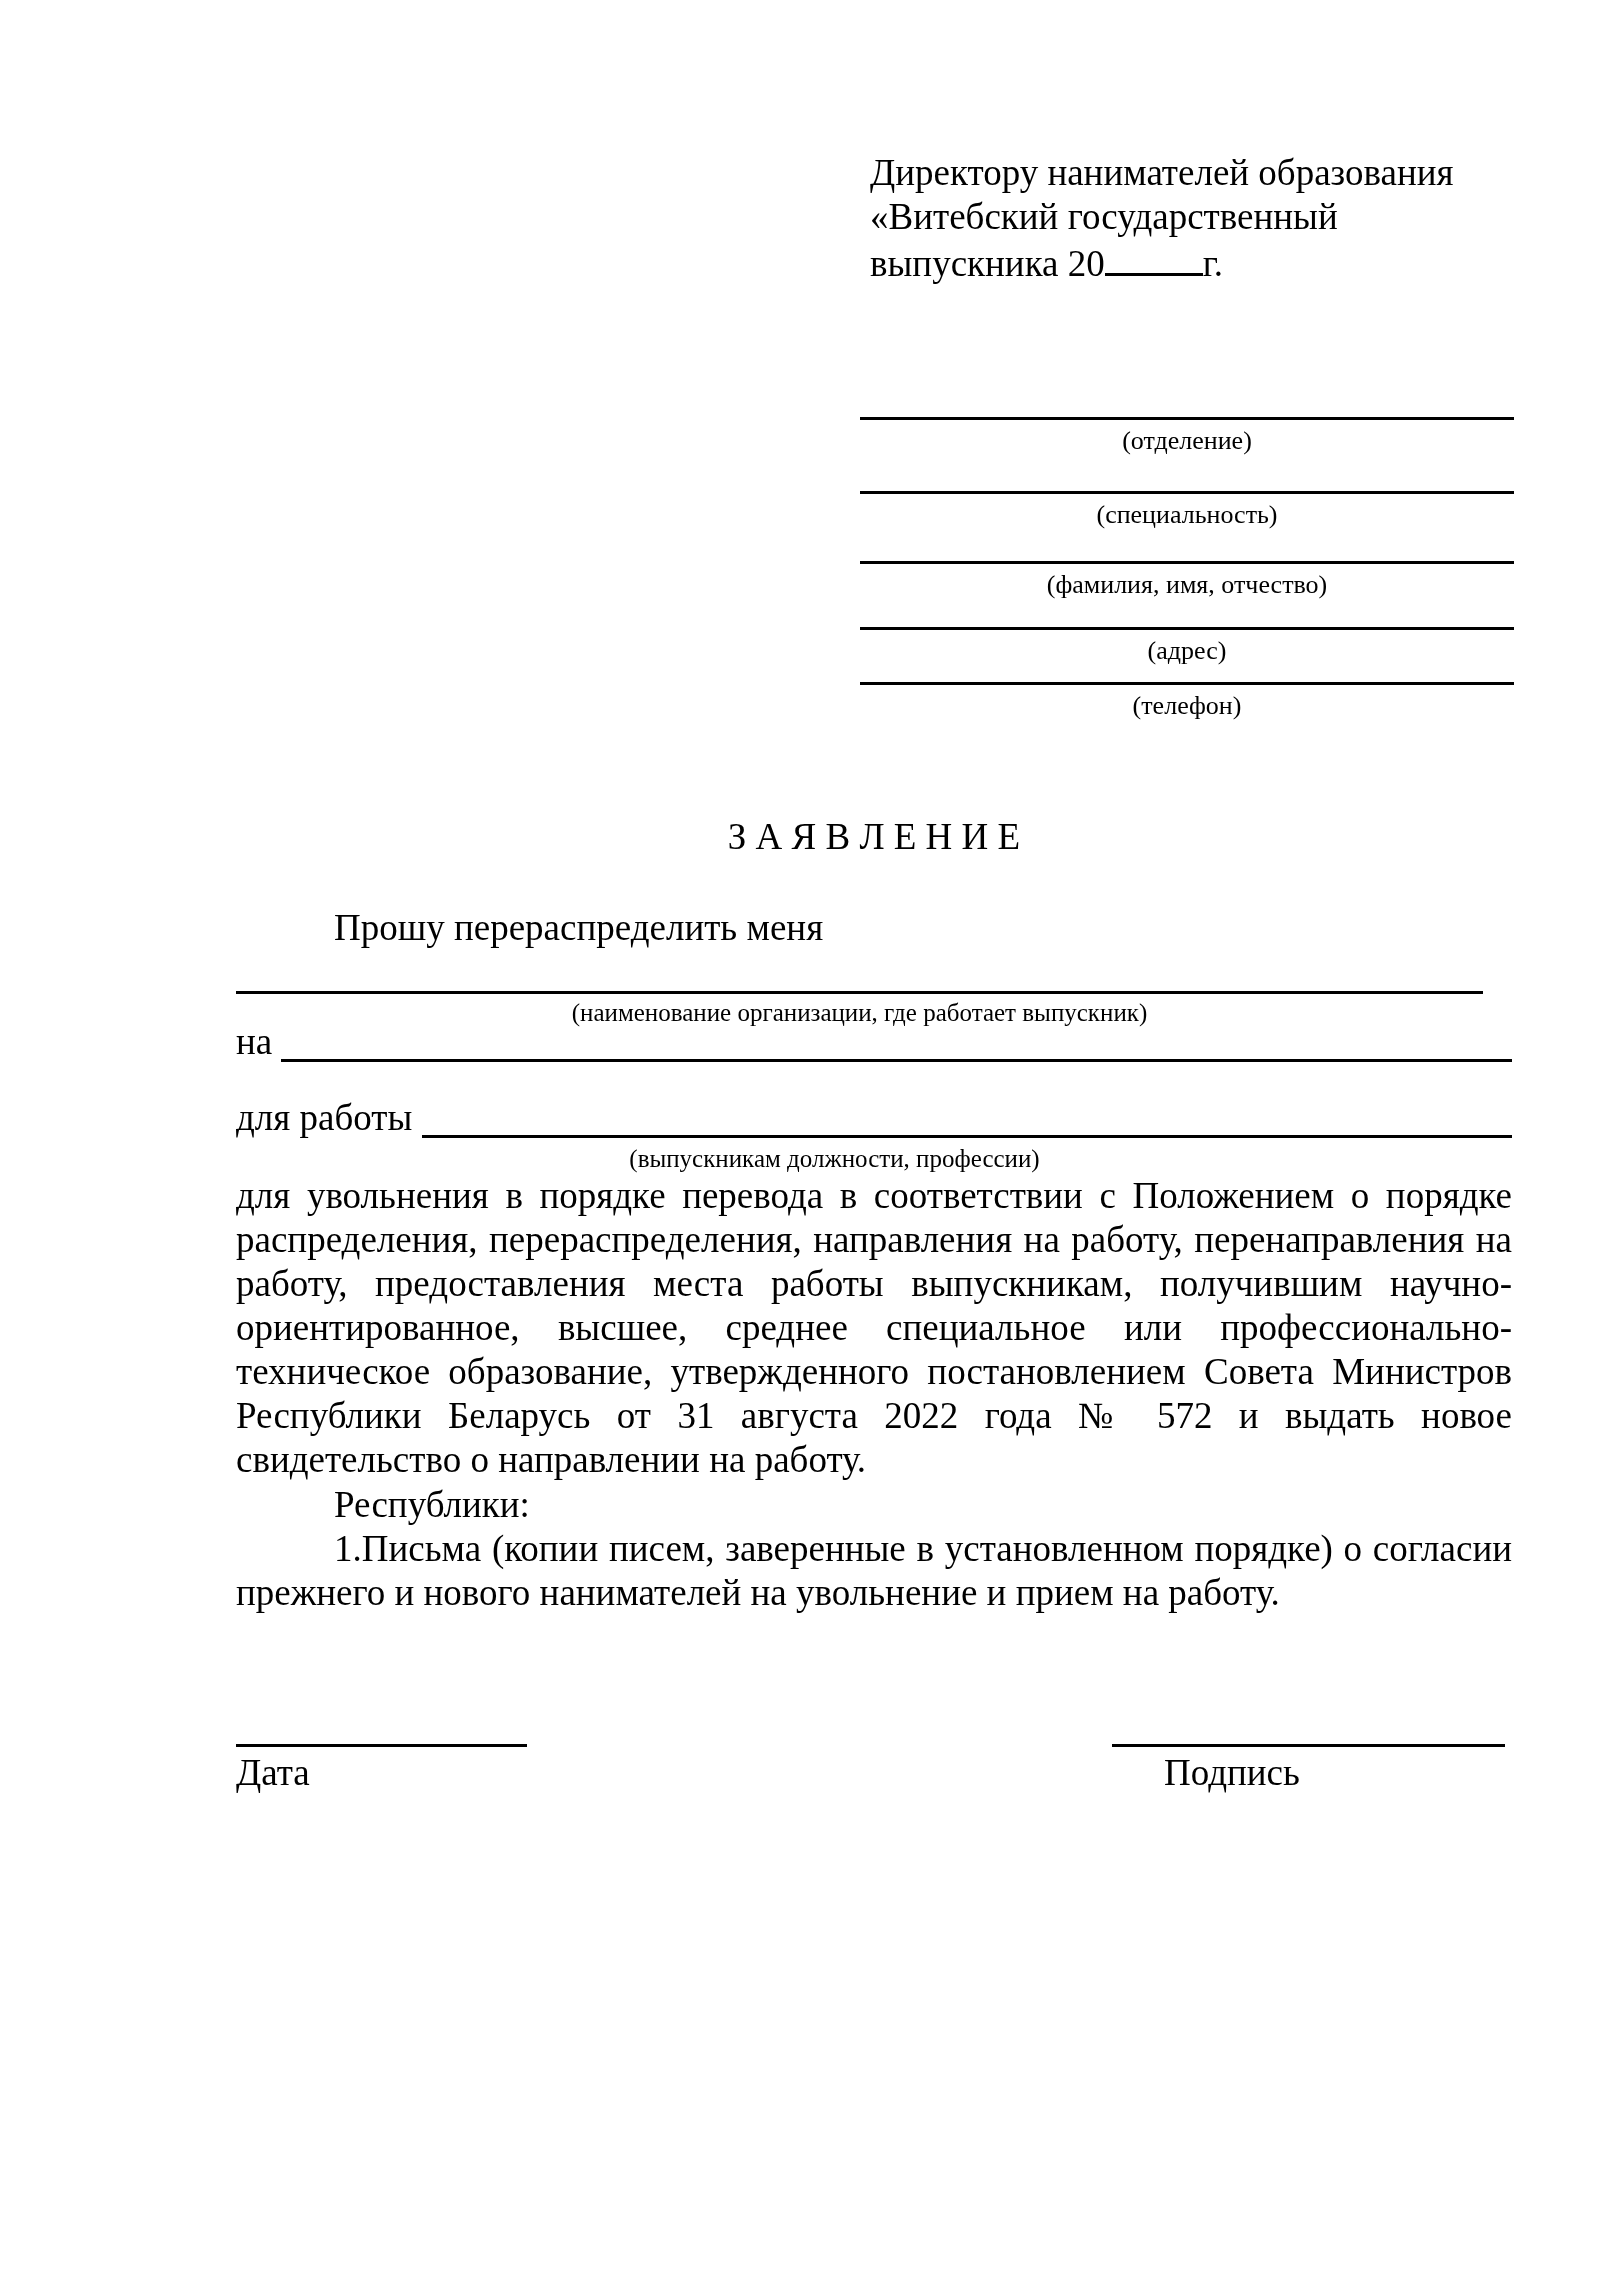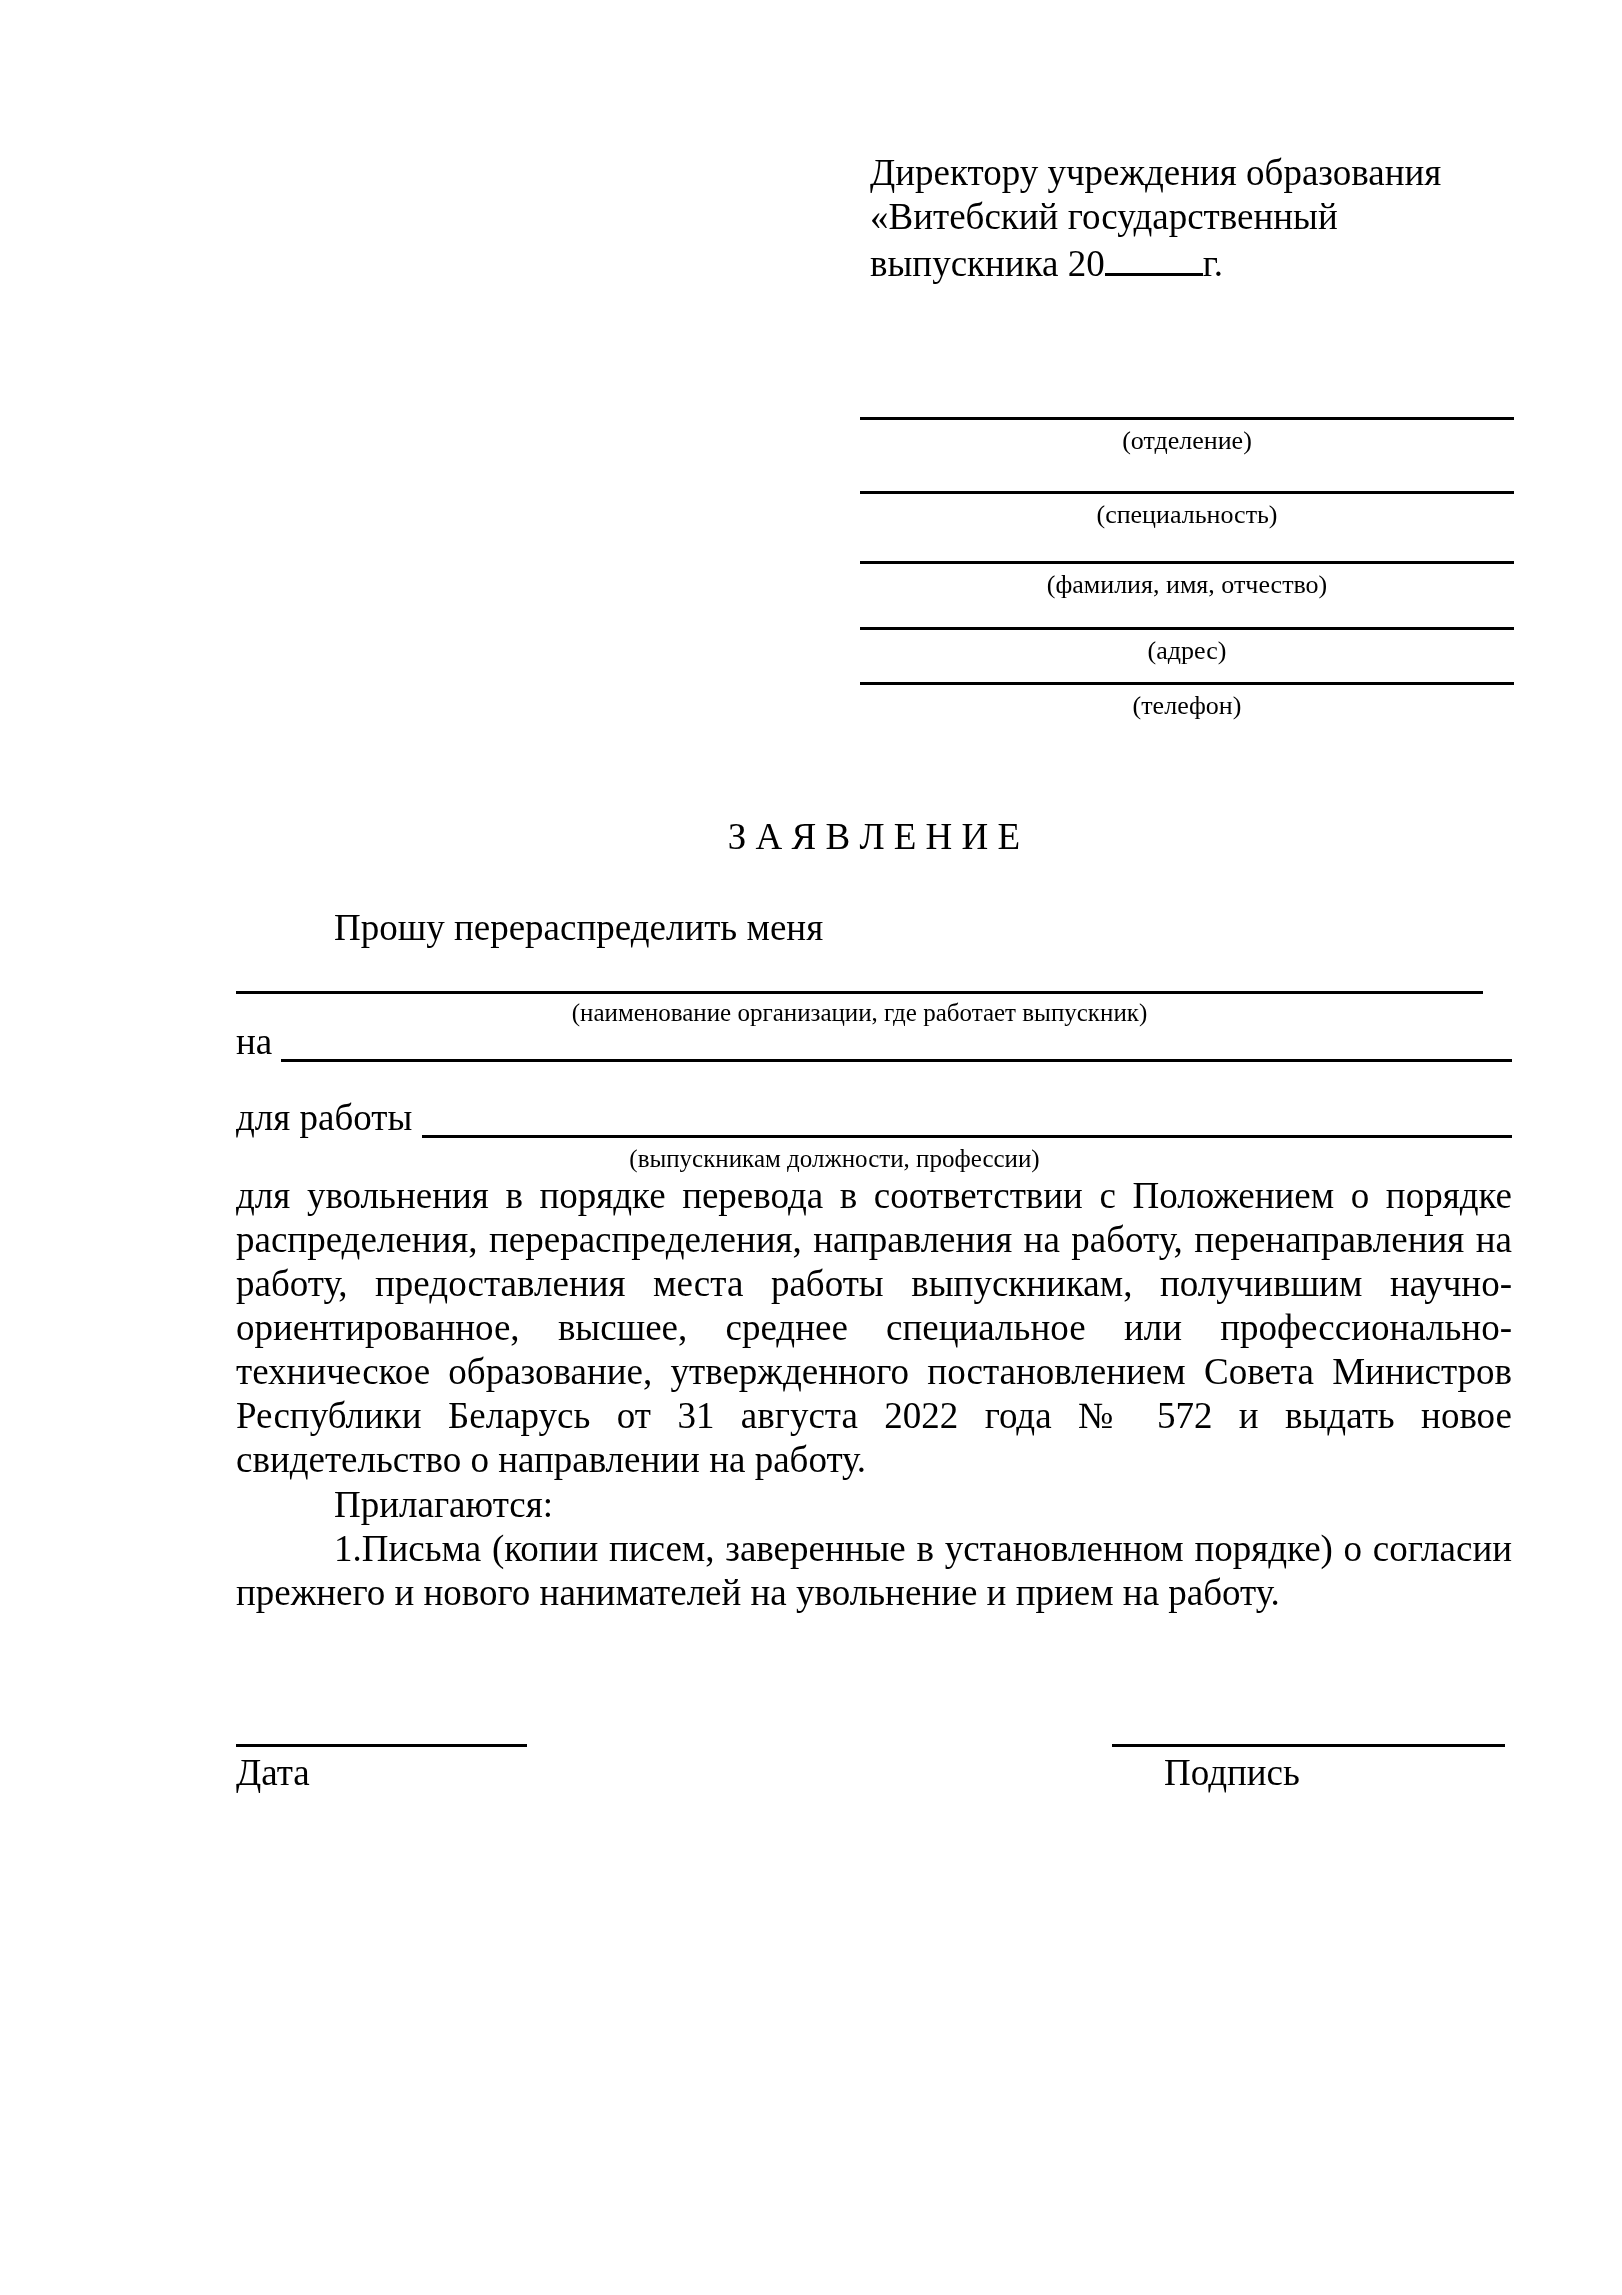--- a/index.html
+++ b/index.html
@@ -151,21 +151,21 @@
     line-height: 44px;
   }
   .sig-group .sign-label { padding-left: 52px; }
 </style>
 </head>
 <body>
 
 <div class="page">
 
   <div class="abs addressee">
-    <div class="line">Директору учреждения образования</div>
+    <div class="line">Директору нанимателей образования</div>
     <div class="line">«Витебский государственный</div>
     <div class="grad-line"><span>выпускника 20</span><span class="year-blank"></span><span>г.</span></div>
   </div>
 
   <div class="abs ufield" style="top:417px">
     <div class="caption">(отделение)</div>
   </div>
   <div class="abs ufield" style="top:491px">
     <div class="caption">(специальность)</div>
   </div>
@@ -193,21 +193,21 @@
   </div>
 
   <div class="abs fill-row work-row">
     <span>для работы</span>
     <span class="blank-fill"></span>
   </div>
   <div class="abs small-caption position-caption">(выпускникам должности, профессии)</div>
 
   <div class="abs main-paragraph">для увольнения в порядке перевода в соответствии с Положением о порядке распределения, перераспределения, направления на работу, перенаправления на работу, предоставления места работы выпускникам, получившим научно-ориентированное, высшее, среднее специальное или профессионально-техническое образование, утвержденного постановлением Совета Министров Республики Беларусь от 31 августа 2022 года № 572 и выдать новое свидетельство о направлении на работу.</div>
 
-  <div class="abs attachments-heading">Прилагаются:</div>
+  <div class="abs attachments-heading">Республики:</div>
   <div class="abs attachment-item">1.Письма (копии писем, заверенные в установленном порядке) о согласии прежнего и нового нанимателей на увольнение и прием на работу.</div>
 
   <div class="abs date-group">
     <div class="sign-label">Дата</div>
   </div>
   <div class="abs sig-group">
     <div class="sign-label">Подпись</div>
   </div>
 
 </div>

